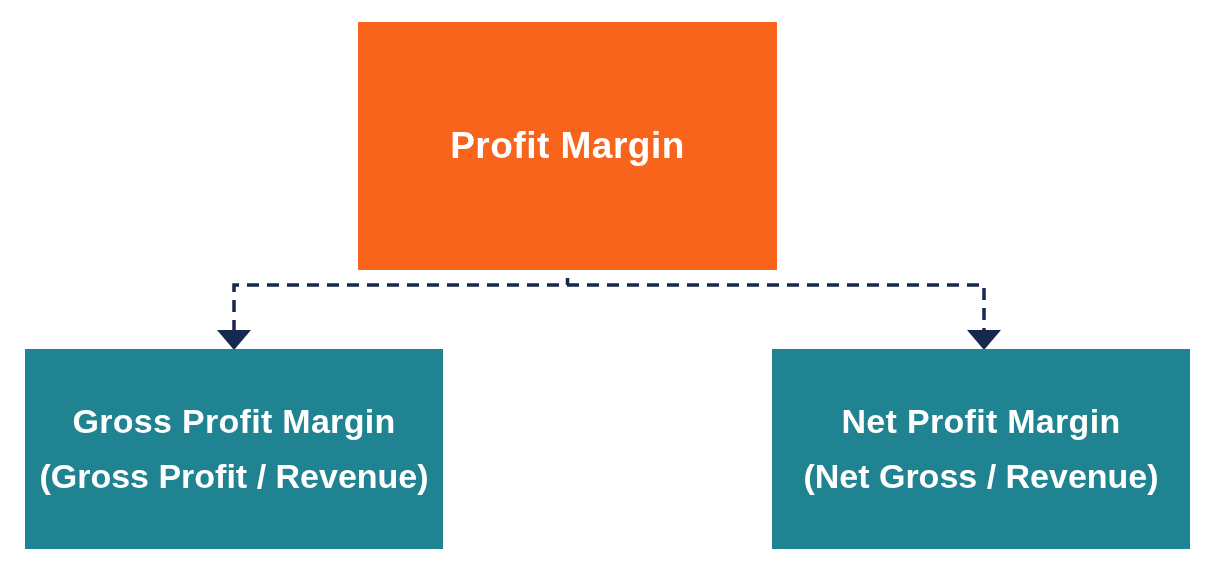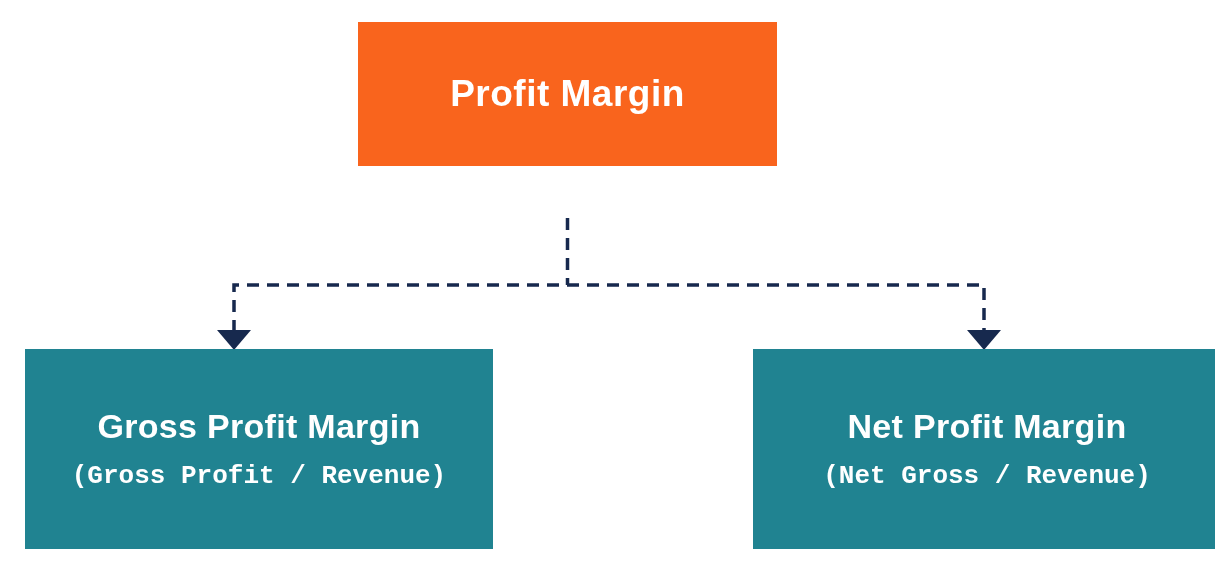--- a/index.html
+++ b/index.html
@@ -42,47 +42,46 @@
     position: absolute;
     display: flex;
     flex-direction: column;
     align-items: center;
     justify-content: center;
     color: var(--text);
     text-align: center;
   }
   .node.root {
     left: 358px; top: 22px;
-    width: 419px; height: 144px;
+    width: 419px; height: 248px;
     background: var(--root-fill);
   }
   .node.root .node-title {
     font-size: 37px;
     font-weight: 700;
     letter-spacing: 0.5px;
   }
   .node.child {
     top: 349px;
-    width: 468px; height: 200px;
+    width: 418px; height: 200px;
     background: var(--child-fill);
     gap: 14px;
   }
   .node.child.left  { left: 25px; }
-  .node.child.right { left: 753px; align-items: center; }
+  .node.child.right { left: 772px; align-items: center; }
   .node.child .node-title {
     font-size: 34px;
     font-weight: 700;
     line-height: 1.2;
     letter-spacing: 0.3px;
   }
   .node.child .node-formula {
-    font-size: 26px;
+    font-size: 34px;
     font-weight: 700;
     line-height: 1.2;
-    font-family: Liberation Mono, monospace;
   }
 </style>
 </head>
 <body>
 
 <div class="diagram">
 
   <svg class="connectors" viewBox="0 0 1215 566" xmlns="http://www.w3.org/2000/svg" aria-hidden="true">
     <path class="dash" d="M 567.5 218 L 567.5 285"></path>
     <path class="dash" d="M 234 332 L 234 285 L 984 285 L 984 332"></path>

